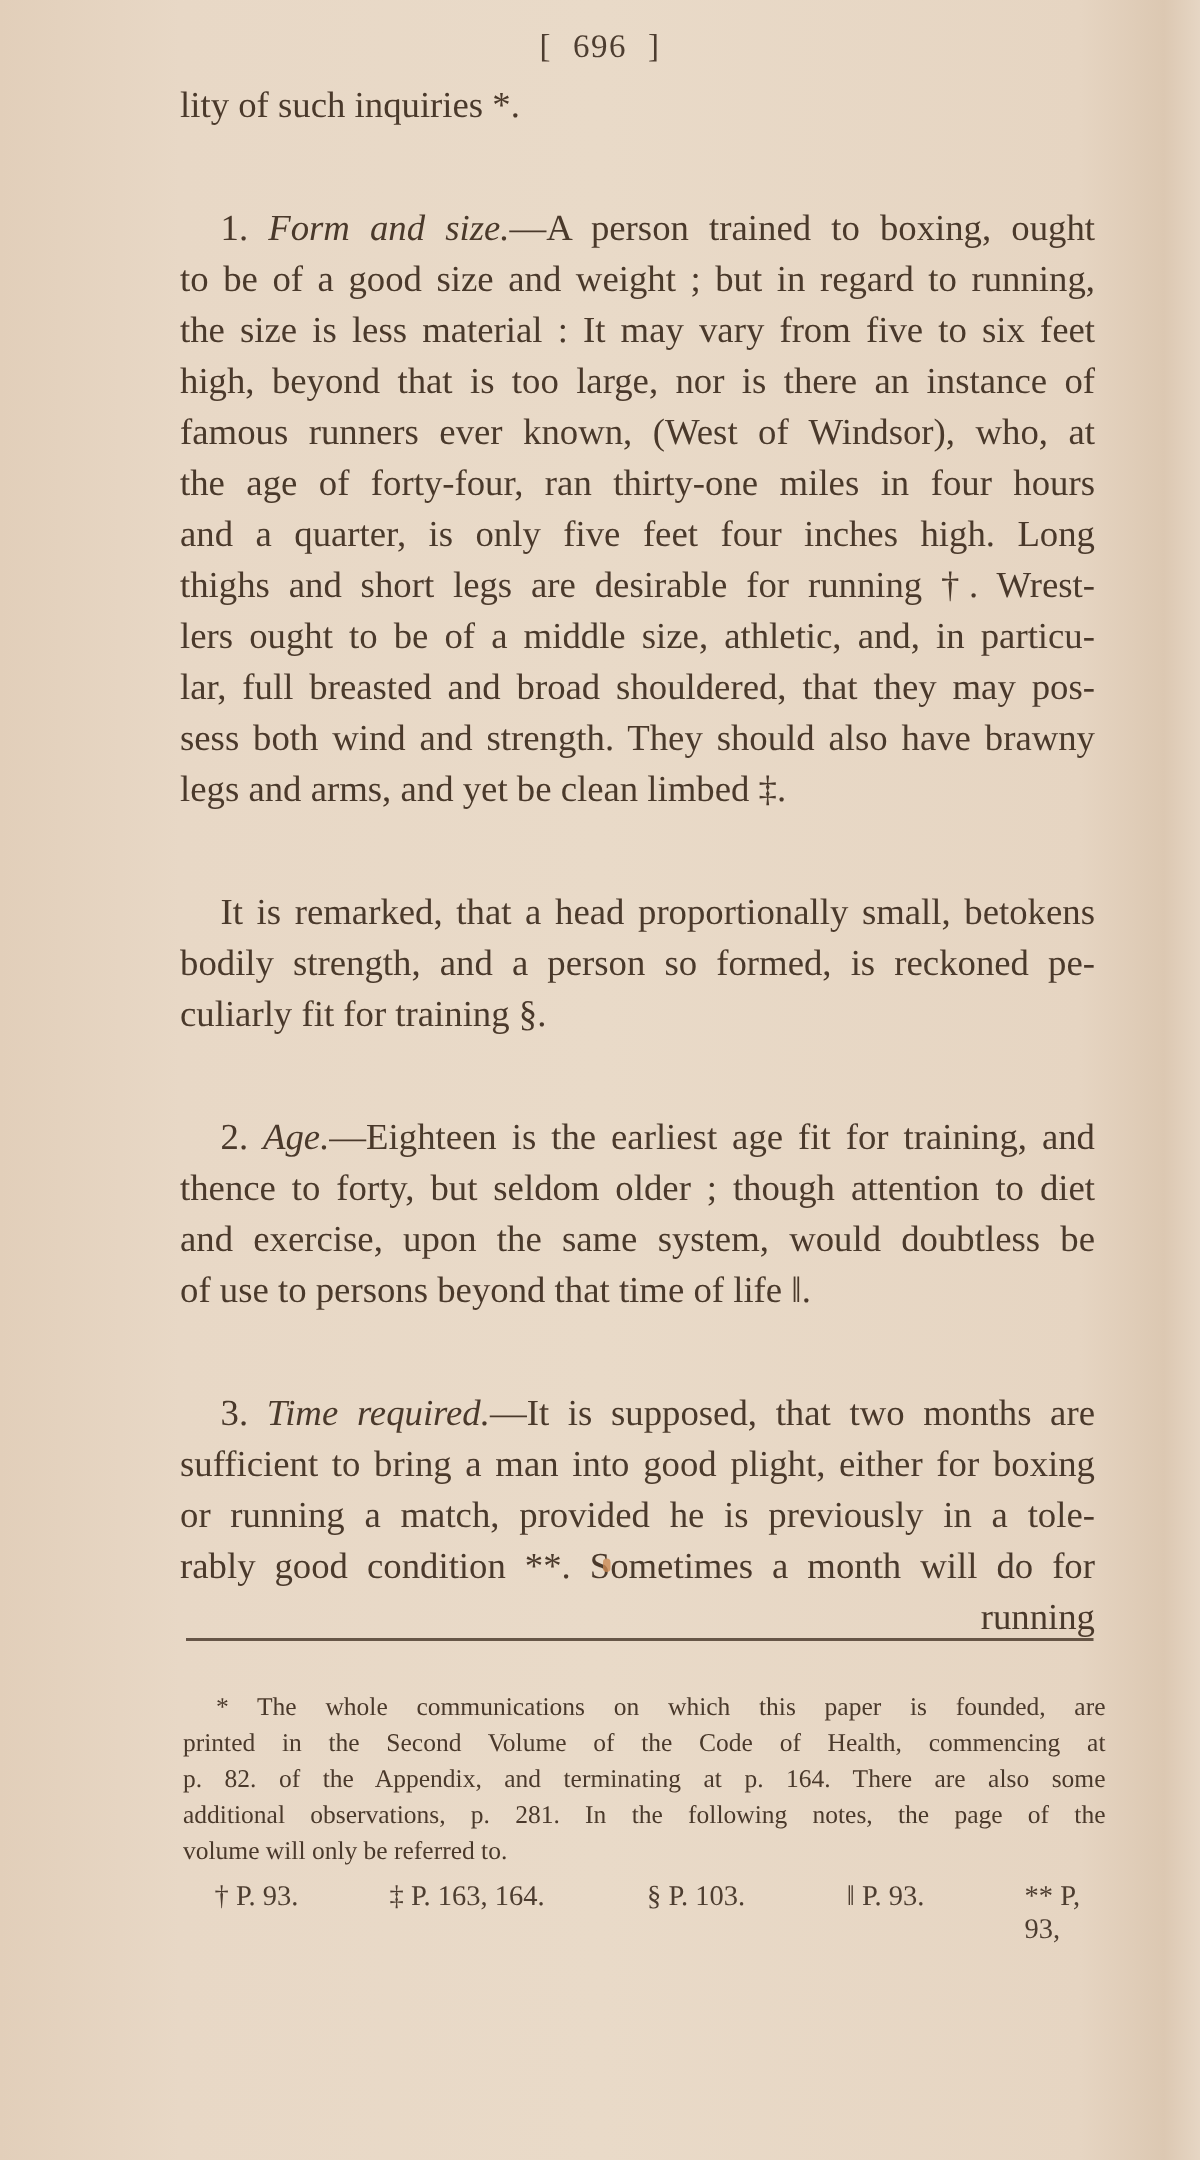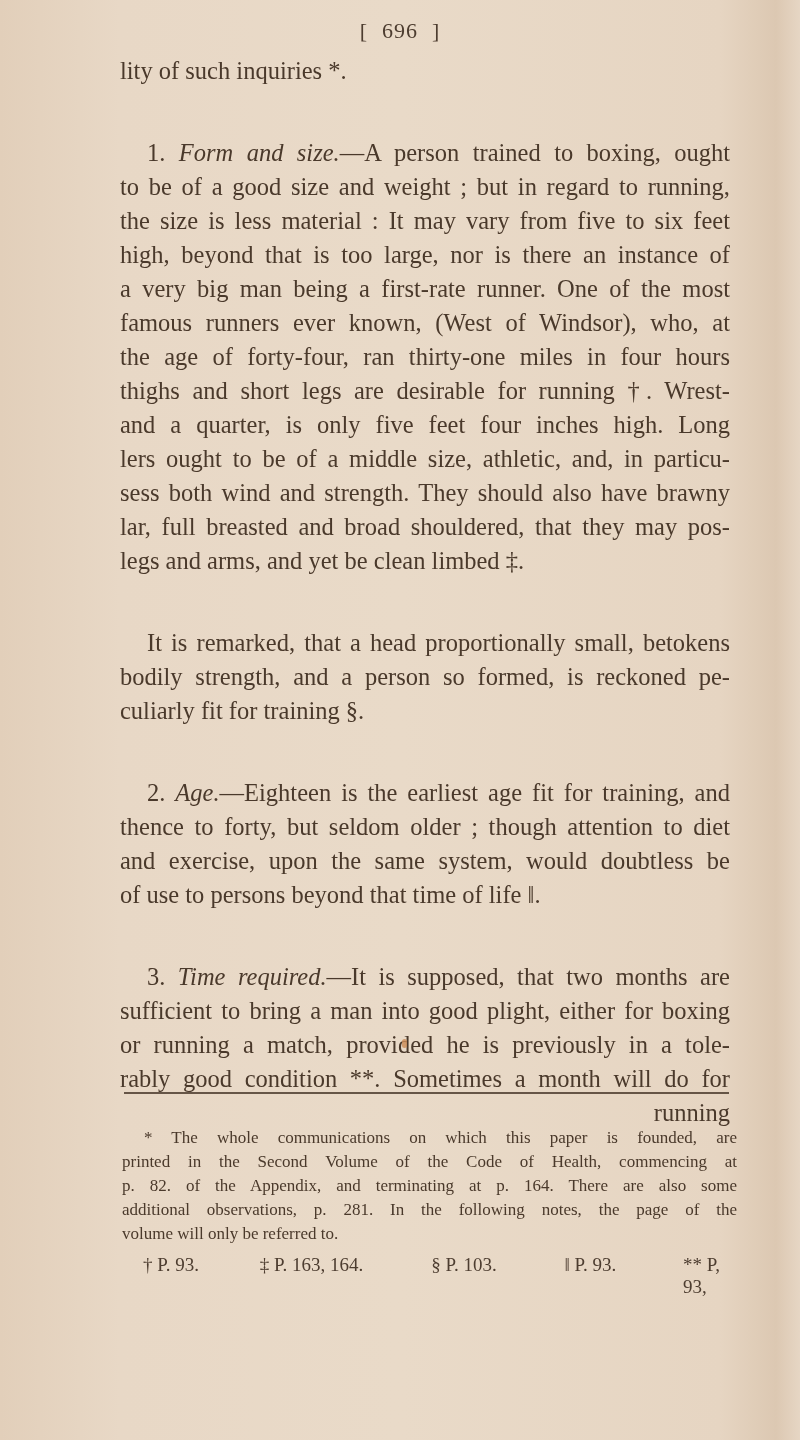--- a/index.html
+++ b/index.html
@@ -107,28 +107,27 @@
     <span class="br">[</span><span>696</span><span class="br">]</span>
   </div>
 
   <div class="body-text">
     <p class="last">lity of such inquiries *.</p>
 
     <p class="indent"><span>1.</span> <em>Form and size.</em><span>—A person trained to boxing, ought</span></p>
     <p>to be of a good size and weight ; but in regard to running,</p>
     <p>the size is less material : It may vary from five to six feet</p>
     <p>high, beyond that is too large, nor is there an instance of</p>
-    <p>a very big man being a first-rate runner. One of the most</p>
     <p>famous runners ever known, (West of Windsor), who, at</p>
     <p>the age of forty-four, ran thirty-one miles in four hours</p>
+    <p>and a quarter, is only five feet four inches high. Long</p>
     <p>thighs and short legs are desirable for running †. Wrest-</p>
-    <p>and a quarter, is only five feet four inches high. Long</p>
     <p>lers ought to be of a middle size, athletic, and, in particu-</p>
+    <p>lar, full breasted and broad shouldered, that they may pos-</p>
     <p>sess both wind and strength. They should also have brawny</p>
-    <p>lar, full breasted and broad shouldered, that they may pos-</p>
     <p class="last">legs and arms, and yet be clean limbed ‡.</p>
 
     <p class="indent">It is remarked, that a head proportionally small, betokens</p>
     <p>bodily strength, and a person so formed, is reckoned pe-</p>
     <p class="last">culiarly fit for training §.</p>
 
     <p class="indent"><span>2.</span> <em>Age.</em><span>—Eighteen is the earliest age fit for training, and</span></p>
     <p>thence to forty, but seldom older ; though attention to diet</p>
     <p>and exercise, upon the same system, would doubtless be</p>
     <p class="last">of use to persons beyond that time of life ‖.</p>

